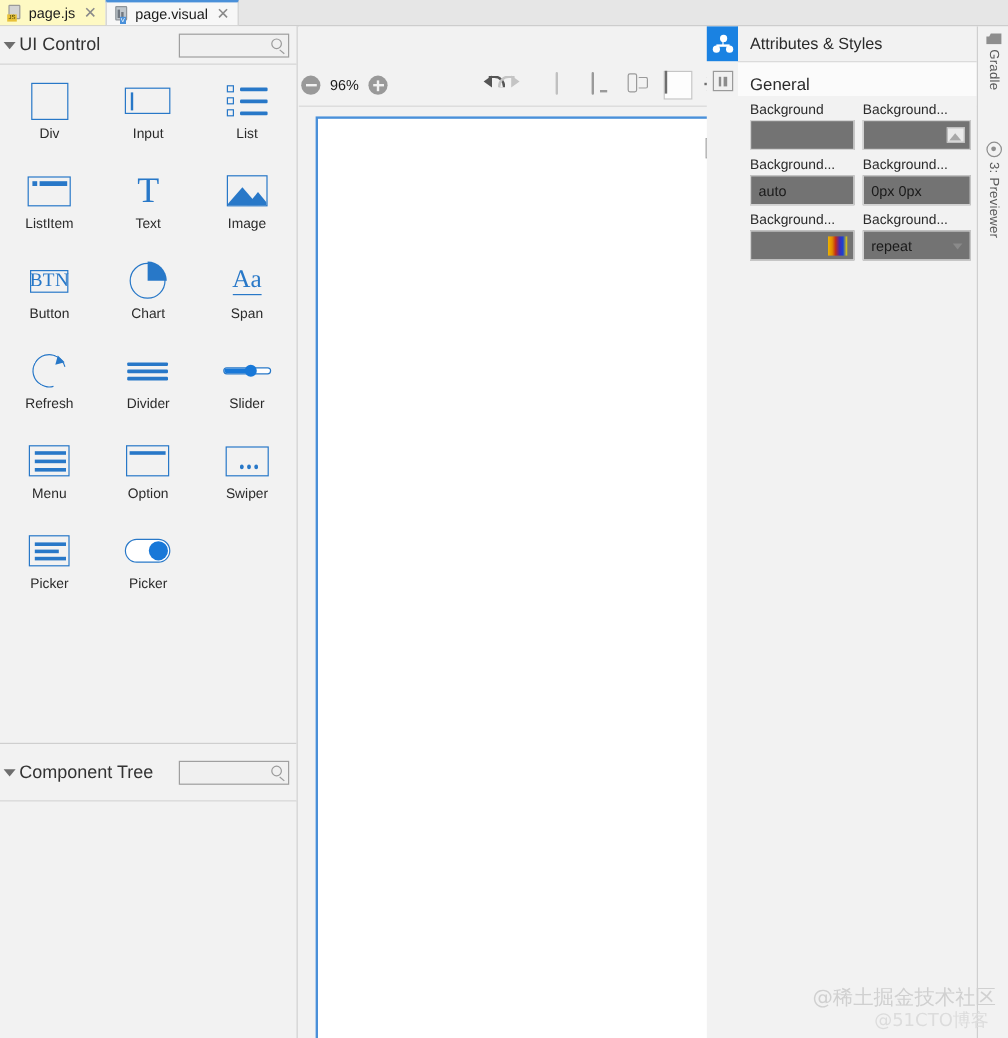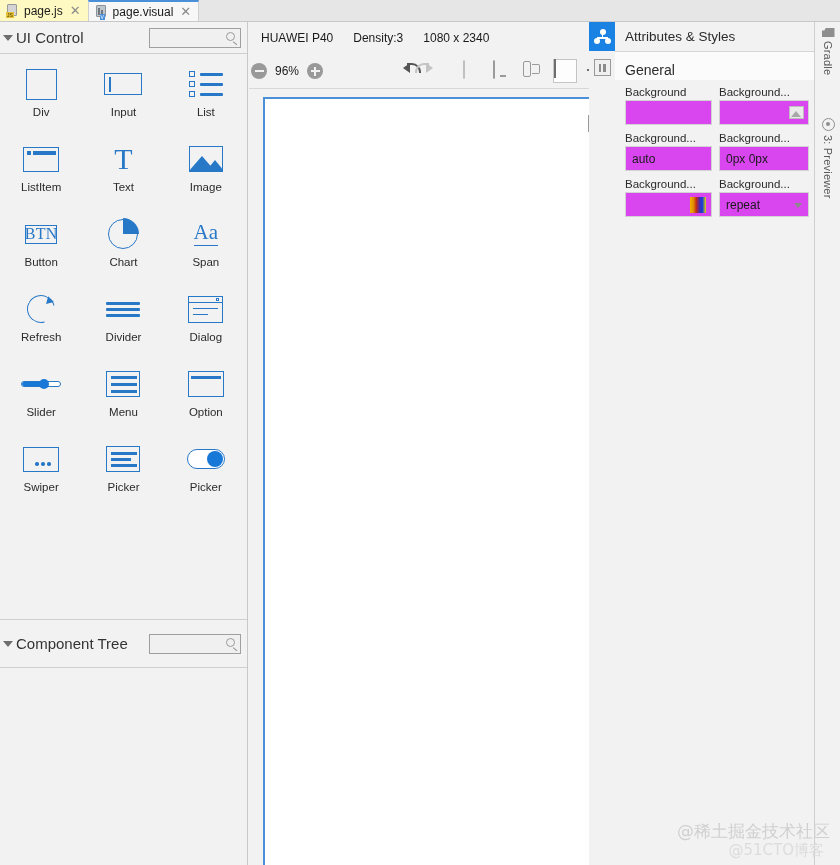--- a/index.html
+++ b/index.html
@@ -364,21 +364,21 @@
   .rp-body {
     position: absolute; left: 0; top: 58px; right: 0; bottom: 0;
     background: #f2f2f2;
     padding: 6px 0 0 10px;
   }
   .prow { display: flex; gap: 7px; margin-bottom: 7px; }
   .pfield { width: 87px; }
   .pfield.wide { width: 90px; }
   .plab { font-size: 11.5px; color: #2b2b2b; margin-bottom: 2px; white-space: nowrap; }
   .pinp {
-    height: 25px; background: #d946ef; border: 1px solid #d2d2d2;
+    height: 25px; background: #737373; border: 1px solid #d2d2d2;
     font-size: 12px; color: #1a1a1a;
     display: flex; align-items: center; padding: 0 6px;
     position: relative;
   }
   .pinp.empty { }
   .img-chip {
     position: absolute; right: 4px; top: 5px; width: 15px; height: 13px;
     border: 1px solid #bdbdbd; background: #eaeaea;
   }
   .img-chip::after {
@@ -570,31 +570,20 @@
         <span class="gfx">
           <span class="g-divider">
               <span class="l" style="top:2px"></span>
               <span class="l" style="top:8px"></span>
               <span class="l" style="top:14px"></span>
             </span>
         </span>
         <span class="plabel">Divider</span>
       </div>
 
-      <div class="pitem">
-        <span class="gfx">
-          <span class="g-dialog">
-              <span class="x"></span>
-              <span class="top"></span>
-              <span class="r1"></span>
-              <span class="r2"></span>
-            </span>
-        </span>
-        <span class="plabel">Dialog</span>
-      </div>
 
 
 
       <div class="pitem">
         <span class="gfx">
           <span class="g-slider">
               <span class="track"></span>
               <span class="fill"></span>
               <span class="knob"></span>
             </span>
@@ -662,25 +651,20 @@
       <span class="panel-title two-line">Component Tree</span>
       <span class="searchbox">
         <span class="mag"></span>
       </span>
     </div>
     <div class="tree-body"></div>
   </div>
 
   <div class="center">
 
-    <div class="devbar">
-      <span>HUAWEI P40</span>
-      <span>Density:3</span>
-      <span>1080 x 2340</span>
-    </div>
 
     <div class="toolbar">
       <div class="zoomgrp">
         <span class="zbtn"></span>
         <span class="zlabel">96%</span>
         <span class="zbtn plus"></span>
       </div>
 
       <div class="tools">
         <span class="tbtn"><span class="ico-undo"></span></span>

